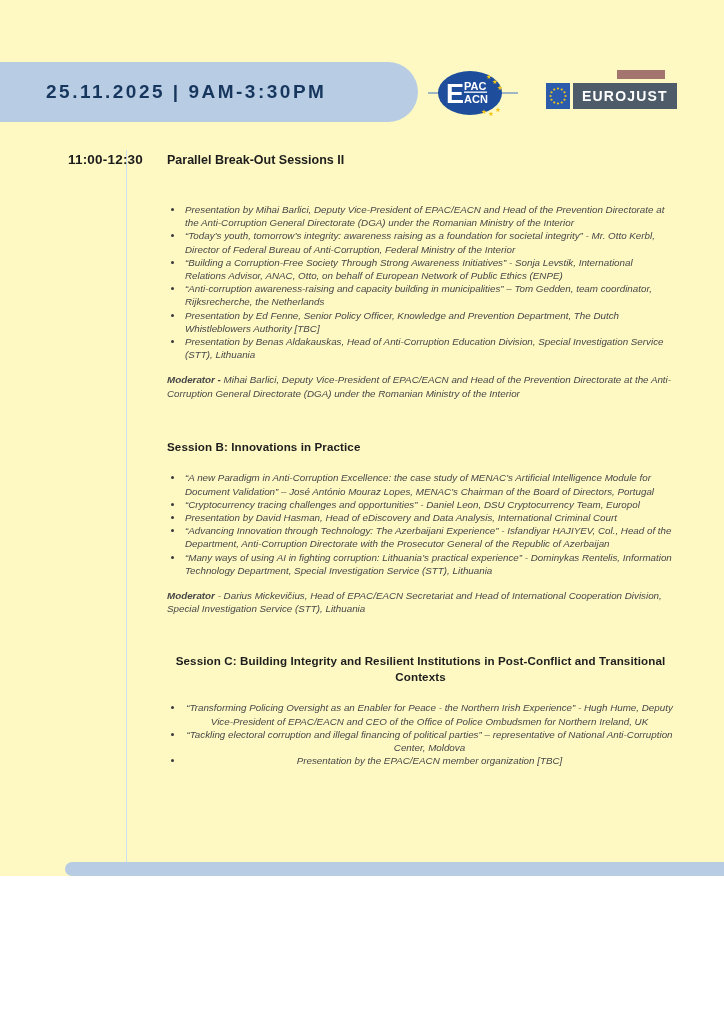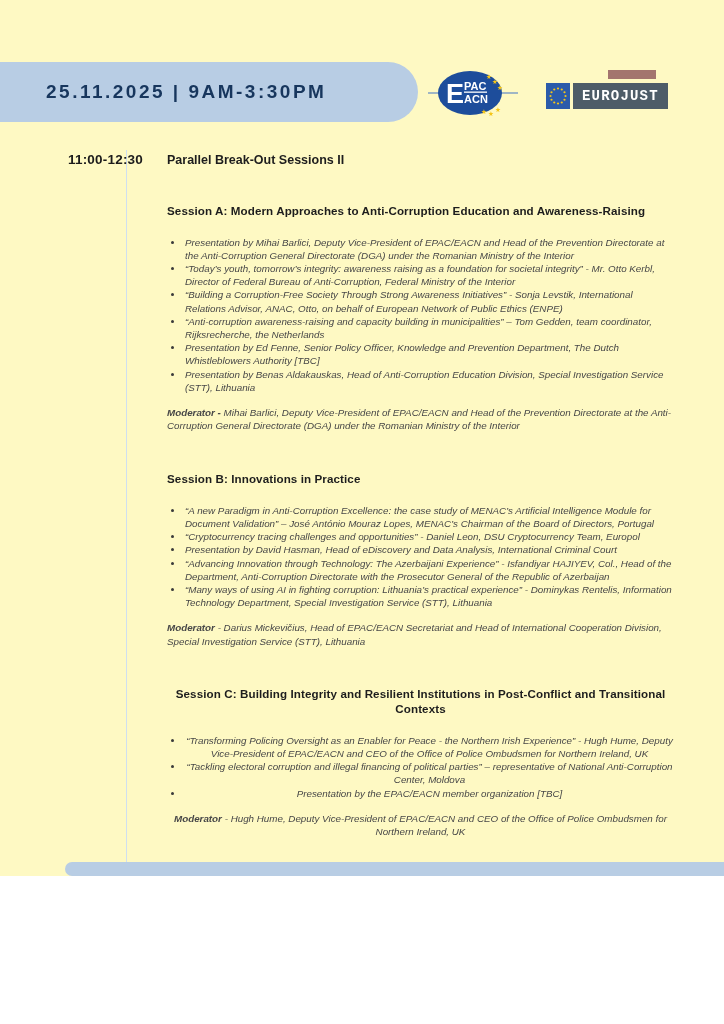--- a/index.html
+++ b/index.html
@@ -13,21 +13,21 @@
   .banner {
     position:absolute; left:0; top:62px; width:418px; height:60px;
     background:#b8cde4; border-radius:0 30px 30px 0;
     display:flex; align-items:center;
   }
   .banner-text {
     padding-left:46px; font-size:19px; font-weight:bold;
     letter-spacing:2.5px; color:#17365d; white-space:nowrap;
   }
   .epac-logo { position:absolute; left:428px; top:66px; width:90px; height:54px; }
-  .eurojust-logo { position:absolute; left:546px; top:83px; display:flex; align-items:flex-start;font-family:Liberation Mono, monospace; }
+  .eurojust-logo { position:absolute; left:546px; top:83px; display:flex; align-items:flex-start; }
   .eu-flag { width:24px; height:26px; margin-right:3px; flex:0 0 auto; }
   .ej-box {
     background:#4d5c68; color:#ffffff; font-weight:bold; font-size:14px;
     letter-spacing:1.2px; padding:0 9px; display:flex; align-items:center; height:26px;
   }
   .ej-accent {
     position:absolute; top:-13px; right:12px; width:48px; height:9px; background:#a3756e;
   }
 
   
@@ -116,21 +116,20 @@
   </div>
 
   <div class="vrule"></div>
 
   <div class="srow first">
     <div class="time-cell">11:00-12:30</div>
     <div class="content-cell">
       <h2 class="block-title">Parallel Break-Out Sessions II</h2>
 
       <div class="session mt-a">
-        <h3 class="session-heading">Session A: Modern Approaches to Anti-Corruption Education and Awareness-Raising</h3>
         <ul class="bullets">
           <li>Presentation by Mihai Barlici, Deputy Vice-President of EPAC/EACN and Head of the Prevention Directorate at the Anti-Corruption General Directorate (DGA) under the Romanian Ministry of the Interior</li>
           <li>“Today’s youth, tomorrow’s integrity: awareness raising as a foundation for societal integrity” - Mr. Otto Kerbl, Director of Federal Bureau of Anti-Corruption, Federal Ministry of the Interior</li>
           <li>“Building a Corruption-Free Society Through Strong Awareness Initiatives” - Sonja Levstik, International Relations Advisor, ANAC, Otto, on behalf of European Network of Public Ethics (ENPE)</li>
           <li>“Anti-corruption awareness-raising and capacity building in municipalities” – Tom Gedden, team coordinator, Rijksrecherche, the Netherlands</li>
           <li>Presentation by Ed Fenne, Senior Policy Officer, Knowledge and Prevention Department, The Dutch Whistleblowers Authority [TBC]</li>
           <li>Presentation by Benas Aldakauskas, Head of Anti-Corruption Education Division, Special Investigation Service (STT), Lithuania</li>
         </ul>
         <p class="moderator"><strong>Moderator -</strong><span> Mihai Barlici, Deputy Vice-President of EPAC/EACN and Head of the Prevention Directorate at the Anti-Corruption General Directorate (DGA) under the Romanian Ministry of the Interior</span></p>
       </div>
@@ -147,21 +146,20 @@
         <p class="moderator"><strong>Moderator</strong><span> - Darius Mickevičius, Head of EPAC/EACN Secretariat and Head of International Cooperation Division, Special Investigation Service (STT), Lithuania</span></p>
       </div>
 
       <div class="session mt-c">
         <h3 class="session-heading">Session C: Building Integrity and Resilient Institutions in Post-Conflict and Transitional Contexts</h3>
         <ul class="bullets">
           <li>“Transforming Policing Oversight as an Enabler for Peace - the Northern Irish Experience” - Hugh Hume, Deputy Vice-President of EPAC/EACN and CEO of the Office of Police Ombudsmen for Northern Ireland, UK</li>
           <li>“Tackling electoral corruption and illegal financing of political parties” – representative of National Anti-Corruption Center, Moldova</li>
           <li>Presentation by the EPAC/EACN member organization [TBC]</li>
         </ul>
-        <p class="moderator"><strong>Moderator</strong><span> - Hugh Hume, Deputy Vice-President of EPAC/EACN and CEO of the Office of Police Ombudsmen for Northern Ireland, UK</span></p>
       </div>
     </div>
   </div>
 
   <div class="srow second">
     <div class="time-cell">12:30-13:30</div>
     <div class="content-cell">
       <span class="lunch-label">Light lunch</span>
     </div>
   </div>

